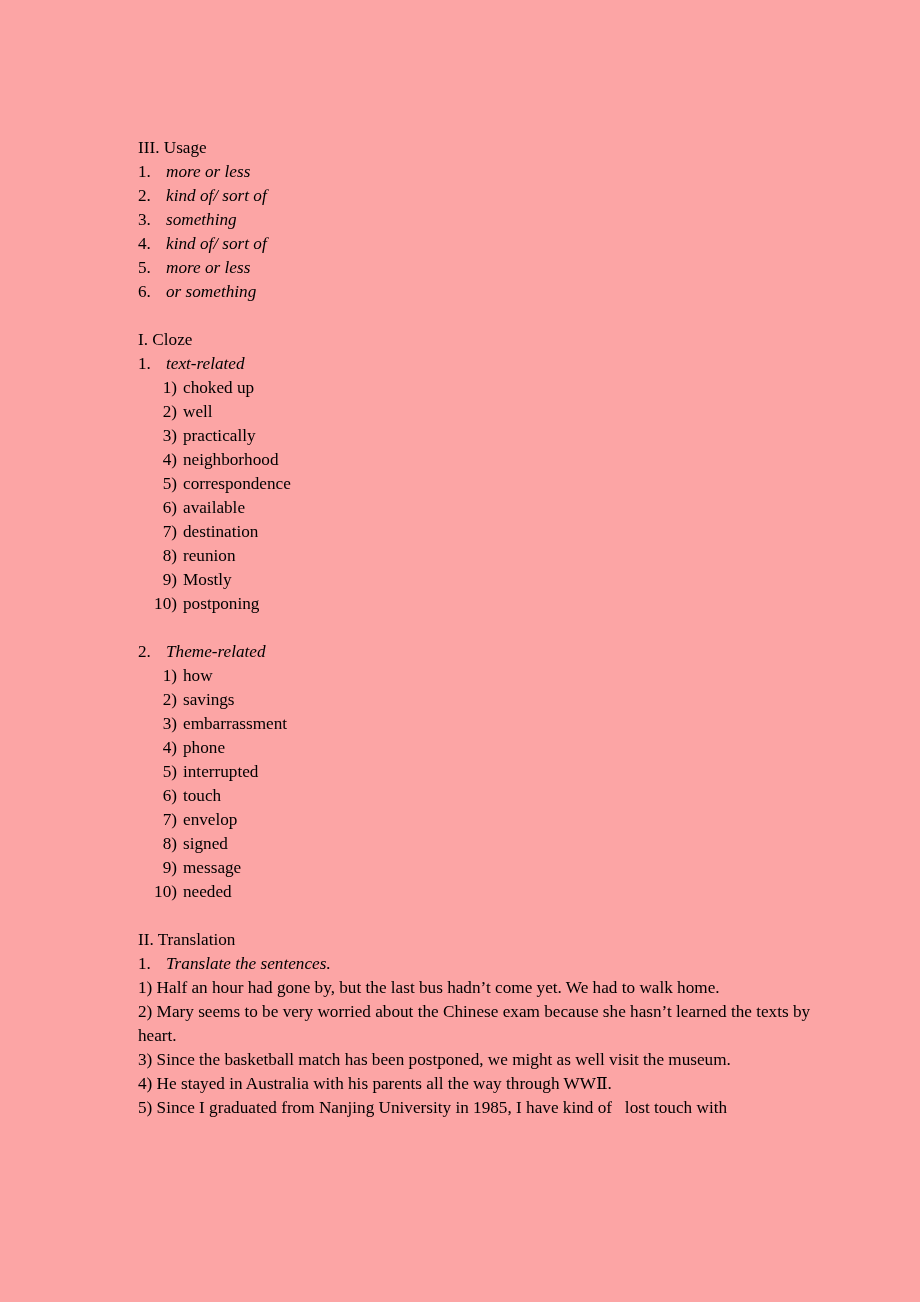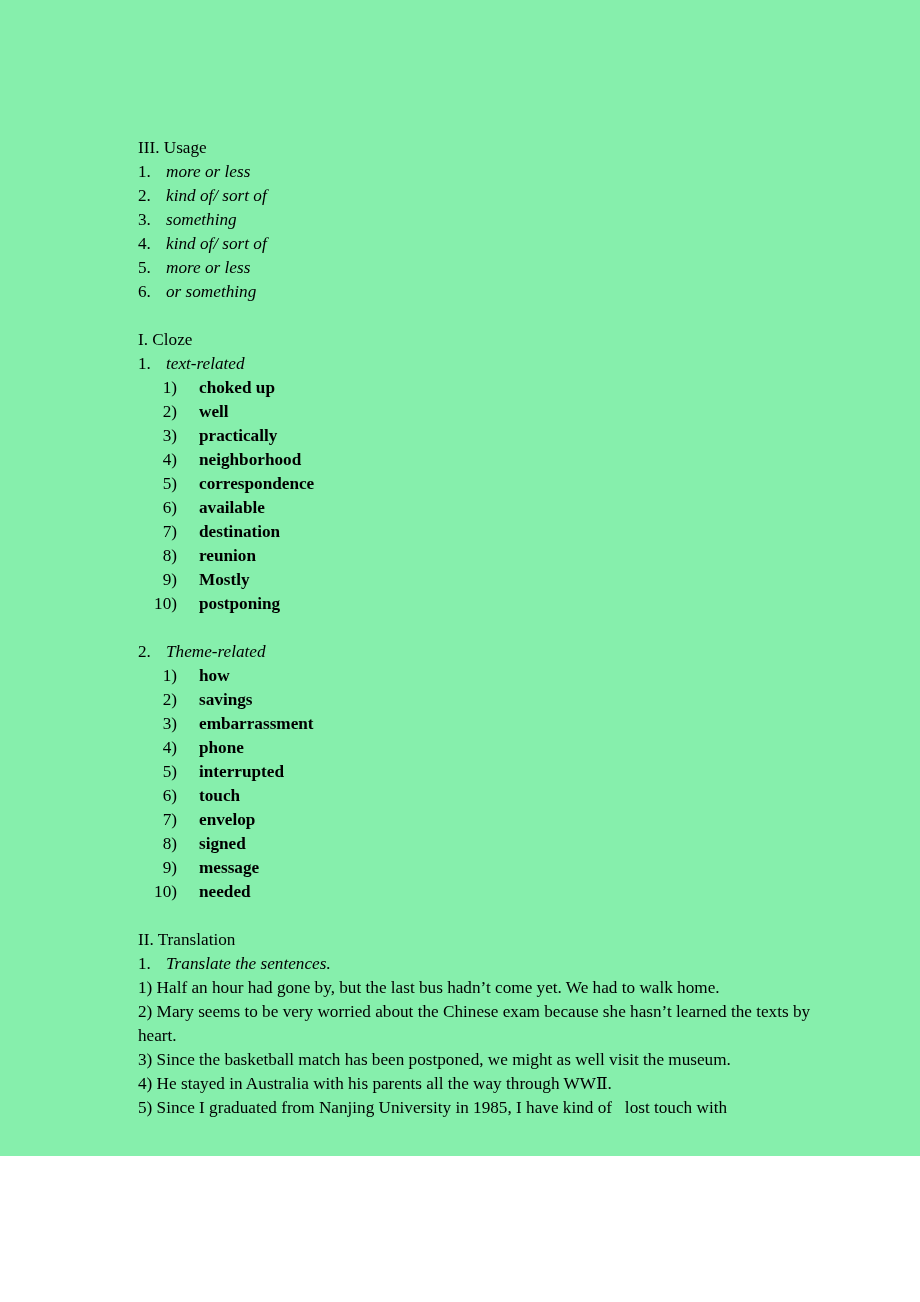--- a/index.html
+++ b/index.html
@@ -14,22 +14,22 @@
     position: relative;
     font-family: "Liberation Serif", "DejaVu Serif", serif;
     color: #000000;
     -webkit-font-smoothing: antialiased;
   }
   .page {
     position: absolute;
     left: 0;
     top: 0;
     width: 920px;
-    height: 1156px;
-    background: #86efac;
+    height: 1302px;
+    background: #fca5a5;
     overflow: hidden;
   }
   .content {
     position: absolute;
     left: 138px;
     top: 136px;
     width: 700px;
     font-size: 17.2px;
     line-height: 24px;
   }
@@ -68,22 +68,21 @@
   }
   .sub-item > .marker {
     display: inline-block;
     width: 29px;
     flex: 0 0 29px;
     text-align: right;
     white-space: pre;
   }
   .sub-item > .text {
     white-space: pre;
-    padding-left: 22px;
-    font-weight: bold;
+    padding-left: 6px;
   }
   
   .sentence {
     white-space: pre-wrap;
     line-height: 24px;
   }
   .spacer {
     height: 24px;
   }
 </style>

